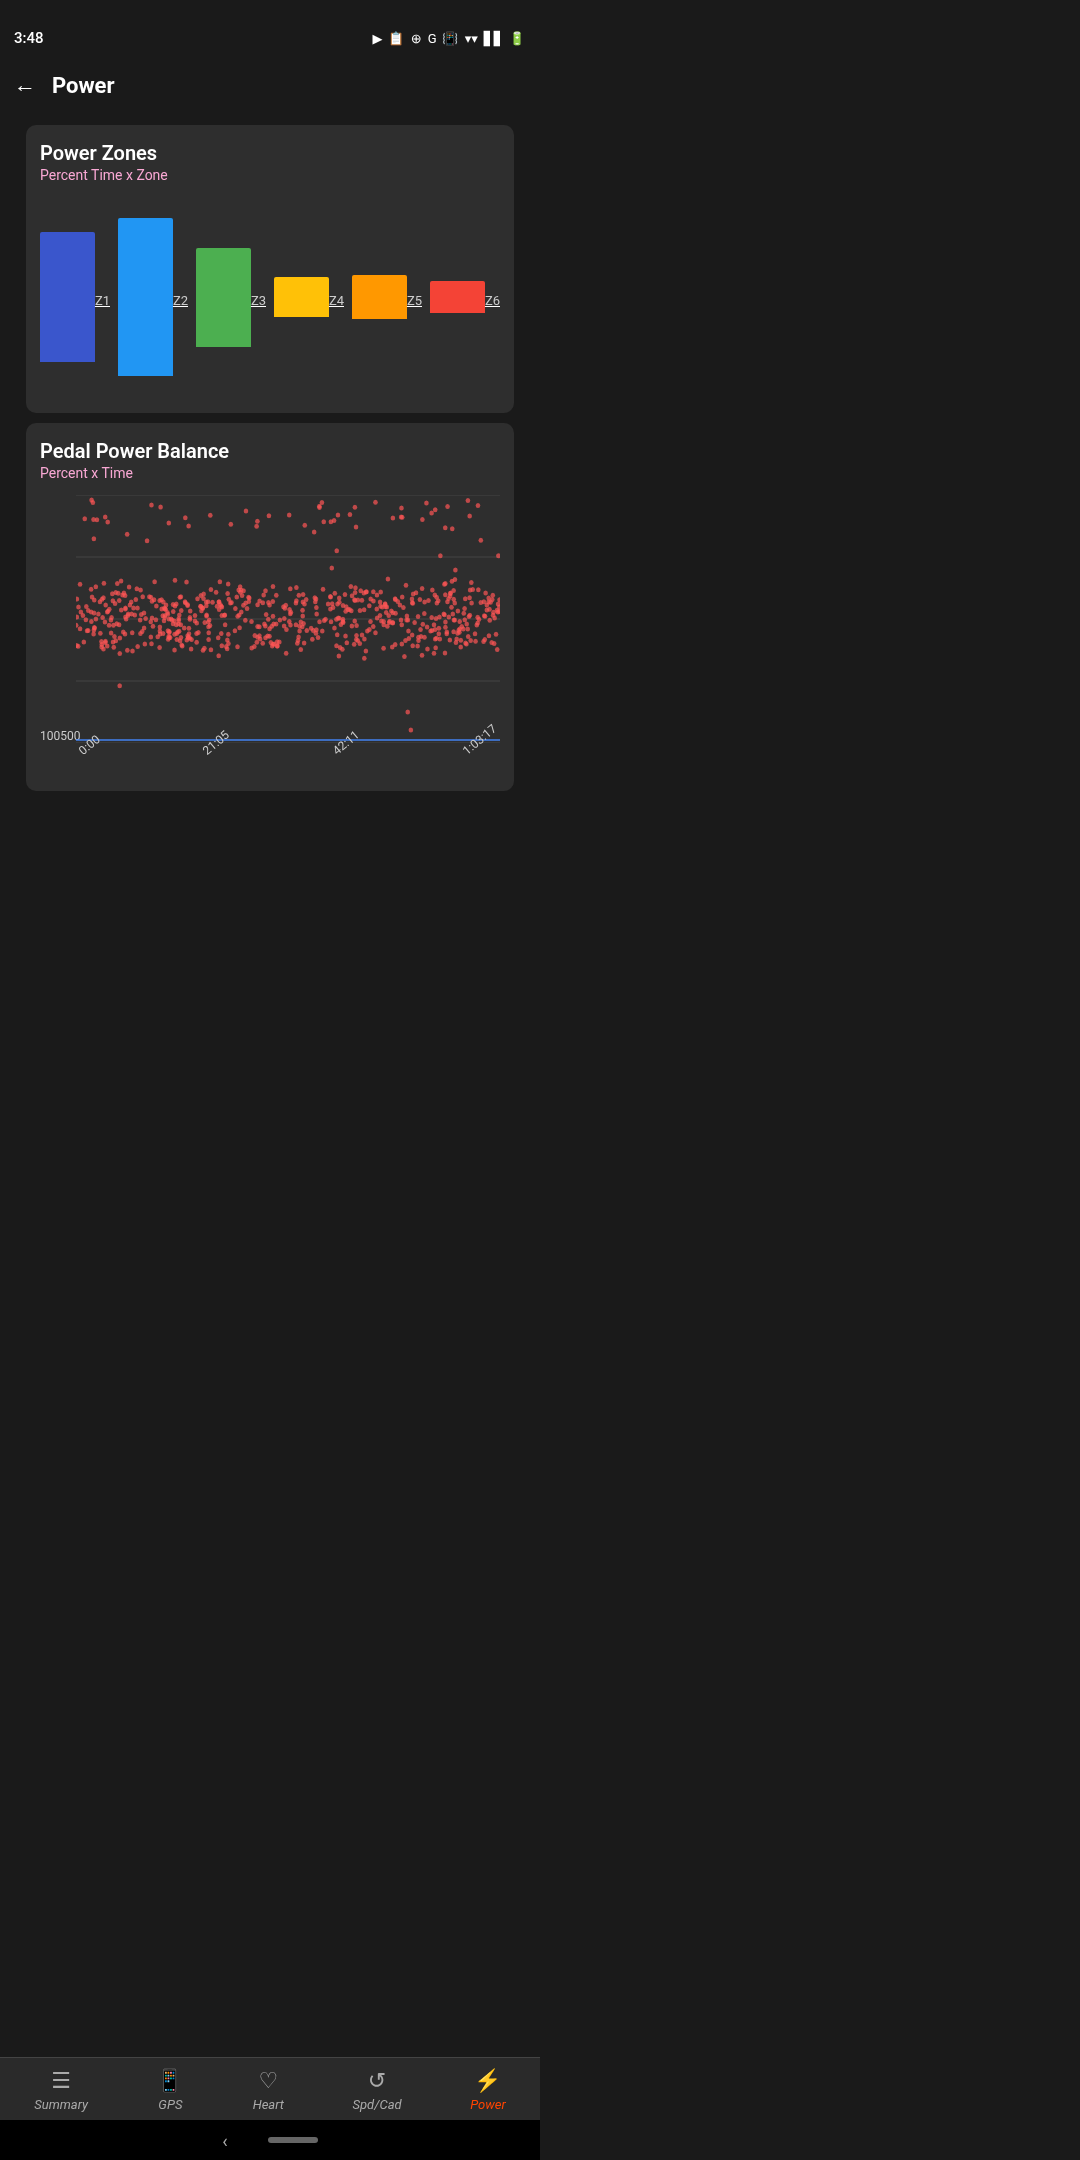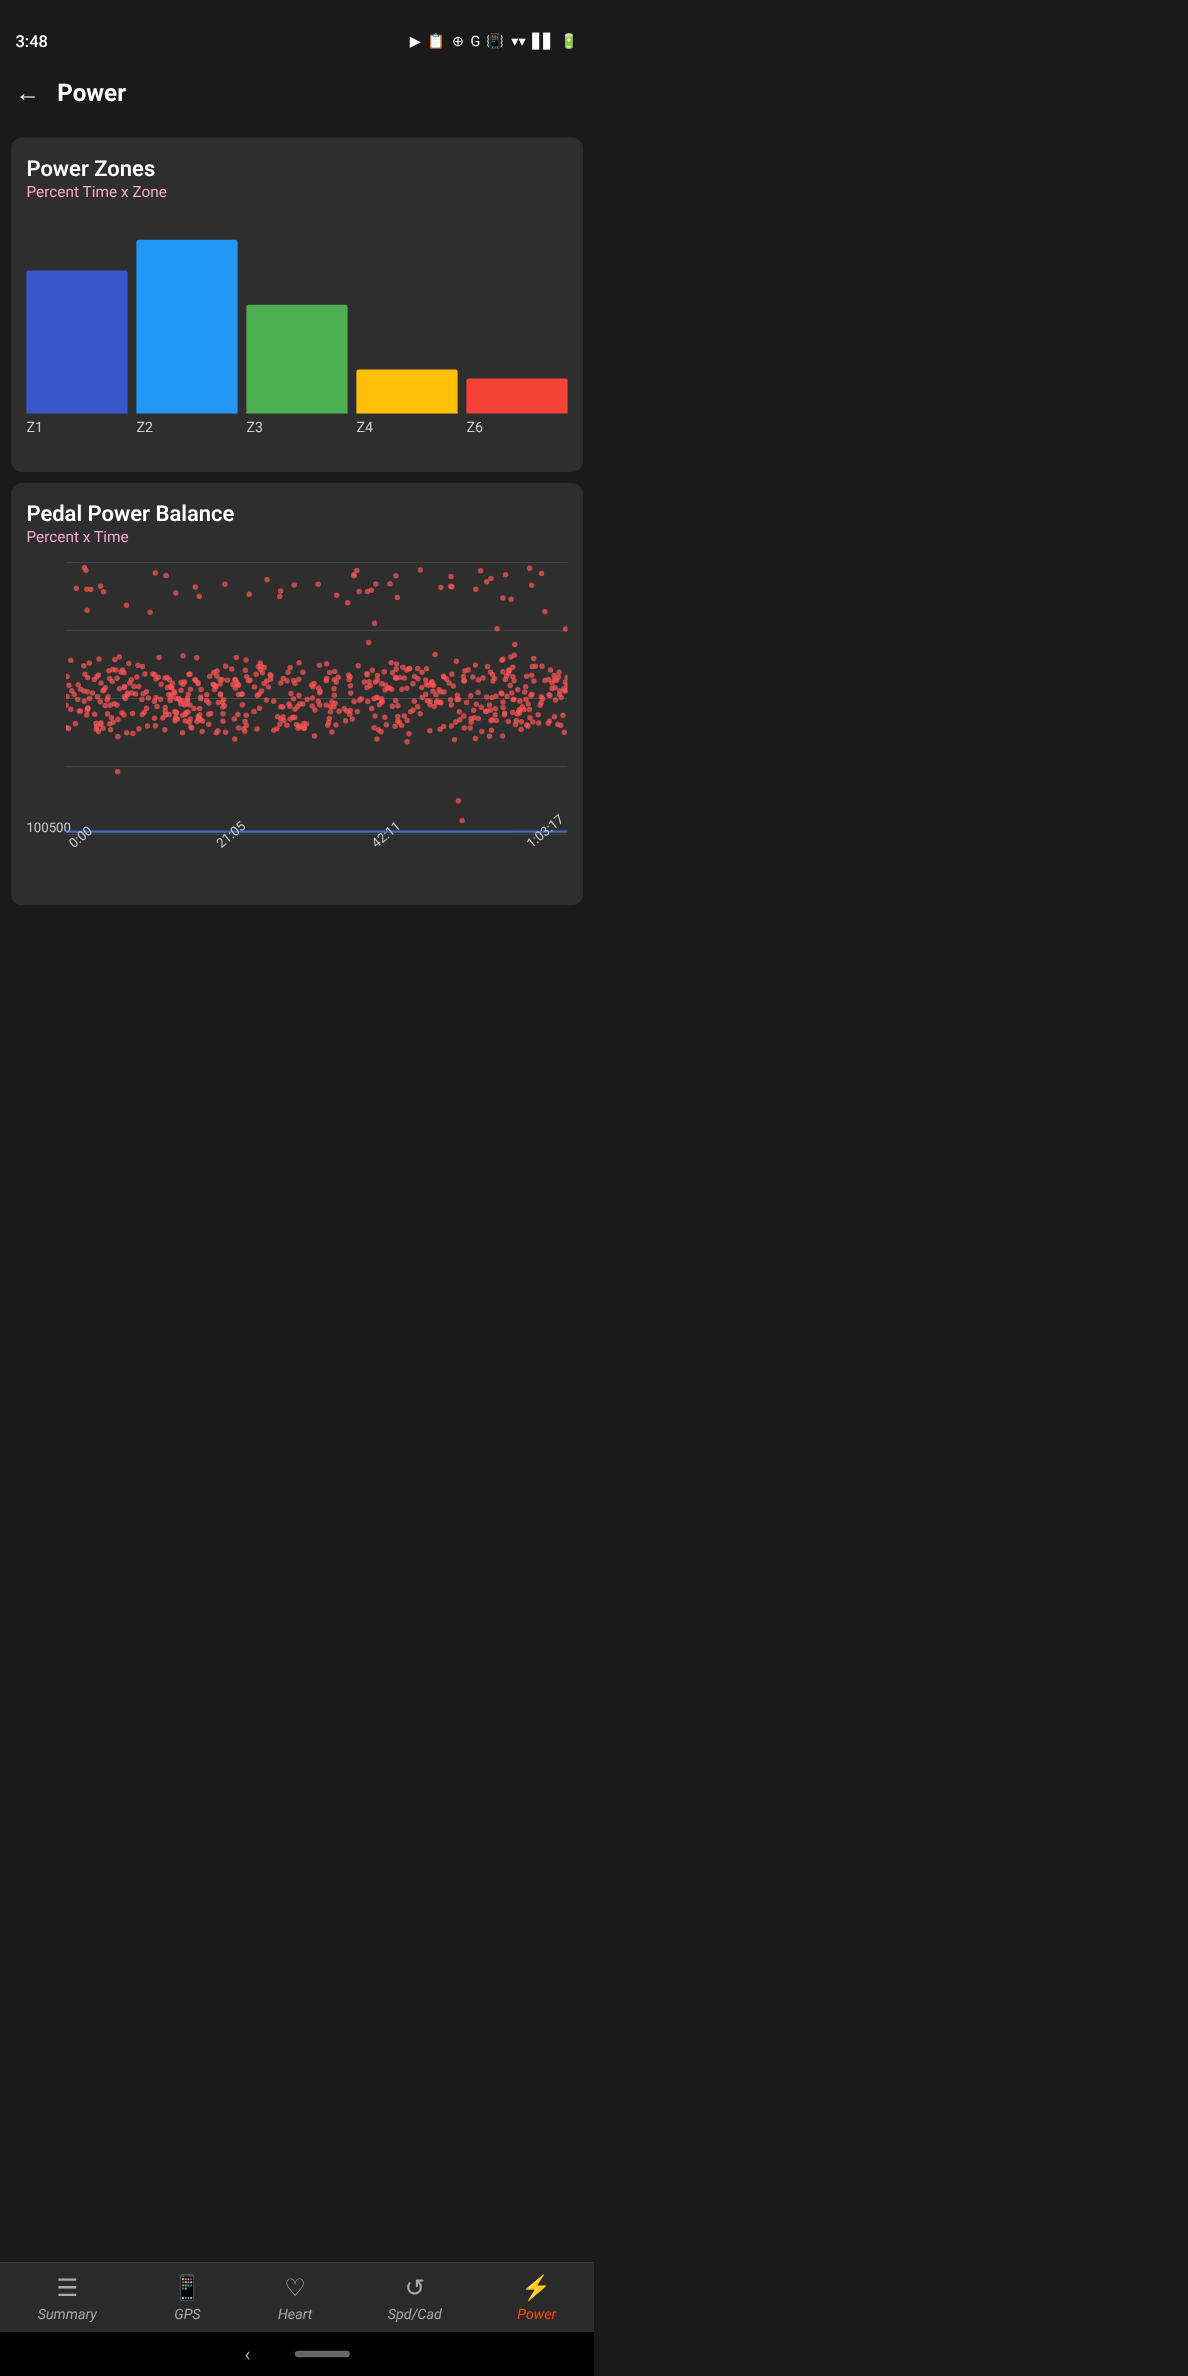--- a/index.html
+++ b/index.html
@@ -56,22 +56,22 @@
     .header-title {
       font-size: 22px;
       font-weight: 700;
       color: #fff;
     }
 
     
     .card {
       background: #2e2e2e;
       border-radius: 10px;
-      margin: 10px 10px;
-      padding: 16px 14px 32px;
+      margin: 10px 26px;
+      padding: 16px 14px 16px;
       overflow: hidden;
     }
     .card-title {
       font-size: 20px;
       font-weight: 600;
       color: #fff;
       margin-bottom: 2px;
     }
     .card-subtitle {
       font-size: 14px;
@@ -83,23 +83,24 @@
     .bar-chart {
       display: flex;
       align-items: flex-end;
       gap: 8px;
       height: 200px;
       padding-bottom: 0;
     }
     .bar-col {
       flex: 1;
       display: flex;
-      flex-direction: column;
+      align-items: center;
       height: 100%;
       justify-content: flex-end;
+      text-decoration: underline;
     }
     .bar {
       width: 100%;
       border-radius: 2px 2px 0 0;
     }
     .bar-label {
       font-size: 13px;
       color: #ccc;
       margin-top: 6px;
     }
@@ -202,20 +203,24 @@
           <div class="bar" style="height: 158.4px; background-color: rgb(33, 150, 243); max-height: 180px;"></div>
           <span class="bar-label">Z2</span>
         </div>
         <div class="bar-col">
           <div class="bar" style="height: 99px; background-color: rgb(76, 175, 80); max-height: 180px;"></div>
           <span class="bar-label">Z3</span>
         </div>
         <div class="bar-col">
           <div class="bar" style="height: 39.6px; background-color: rgb(255, 193, 7); max-height: 180px;"></div>
           <span class="bar-label">Z4</span>
+        </div>
+        <div class="bar-col">
+          <div class="bar" style="height: 43.2px; background-color: rgb(255, 152, 0); max-height: 180px;"></div>
+          <span class="bar-label">Z5</span>
         </div>
         <div class="bar-col">
           <div class="bar" style="height: 32.4px; background-color: rgb(244, 67, 54); max-height: 180px;"></div>
           <span class="bar-label">Z6</span>
         </div>
       </div>
   </div>
 
   <div class="card">
     <div class="card-title">Pedal Power Balance</div>

